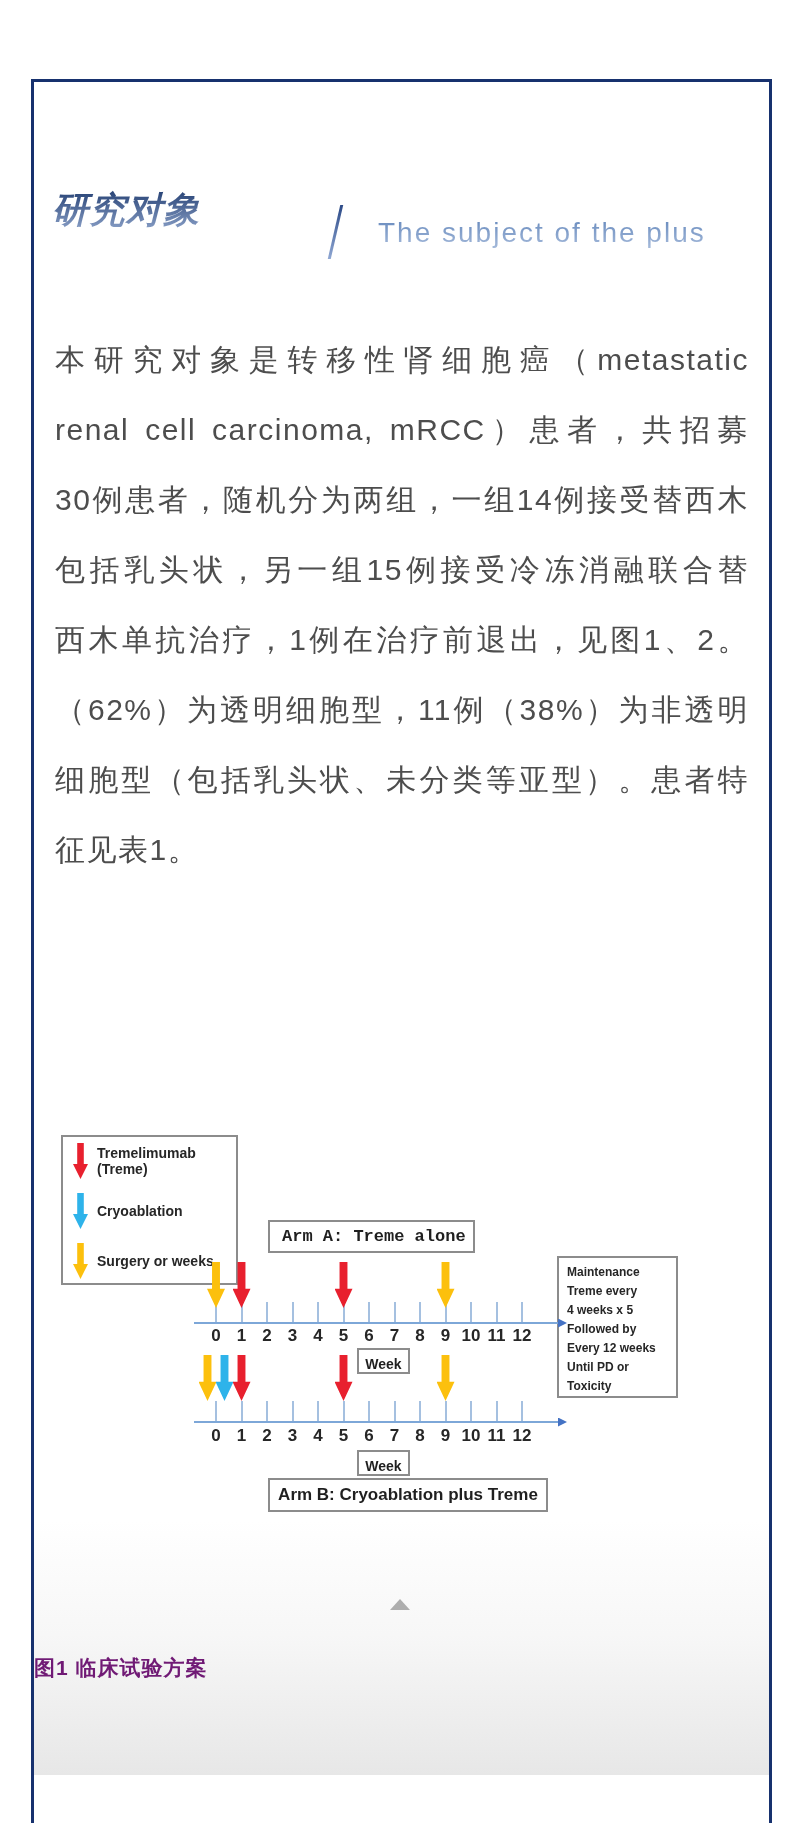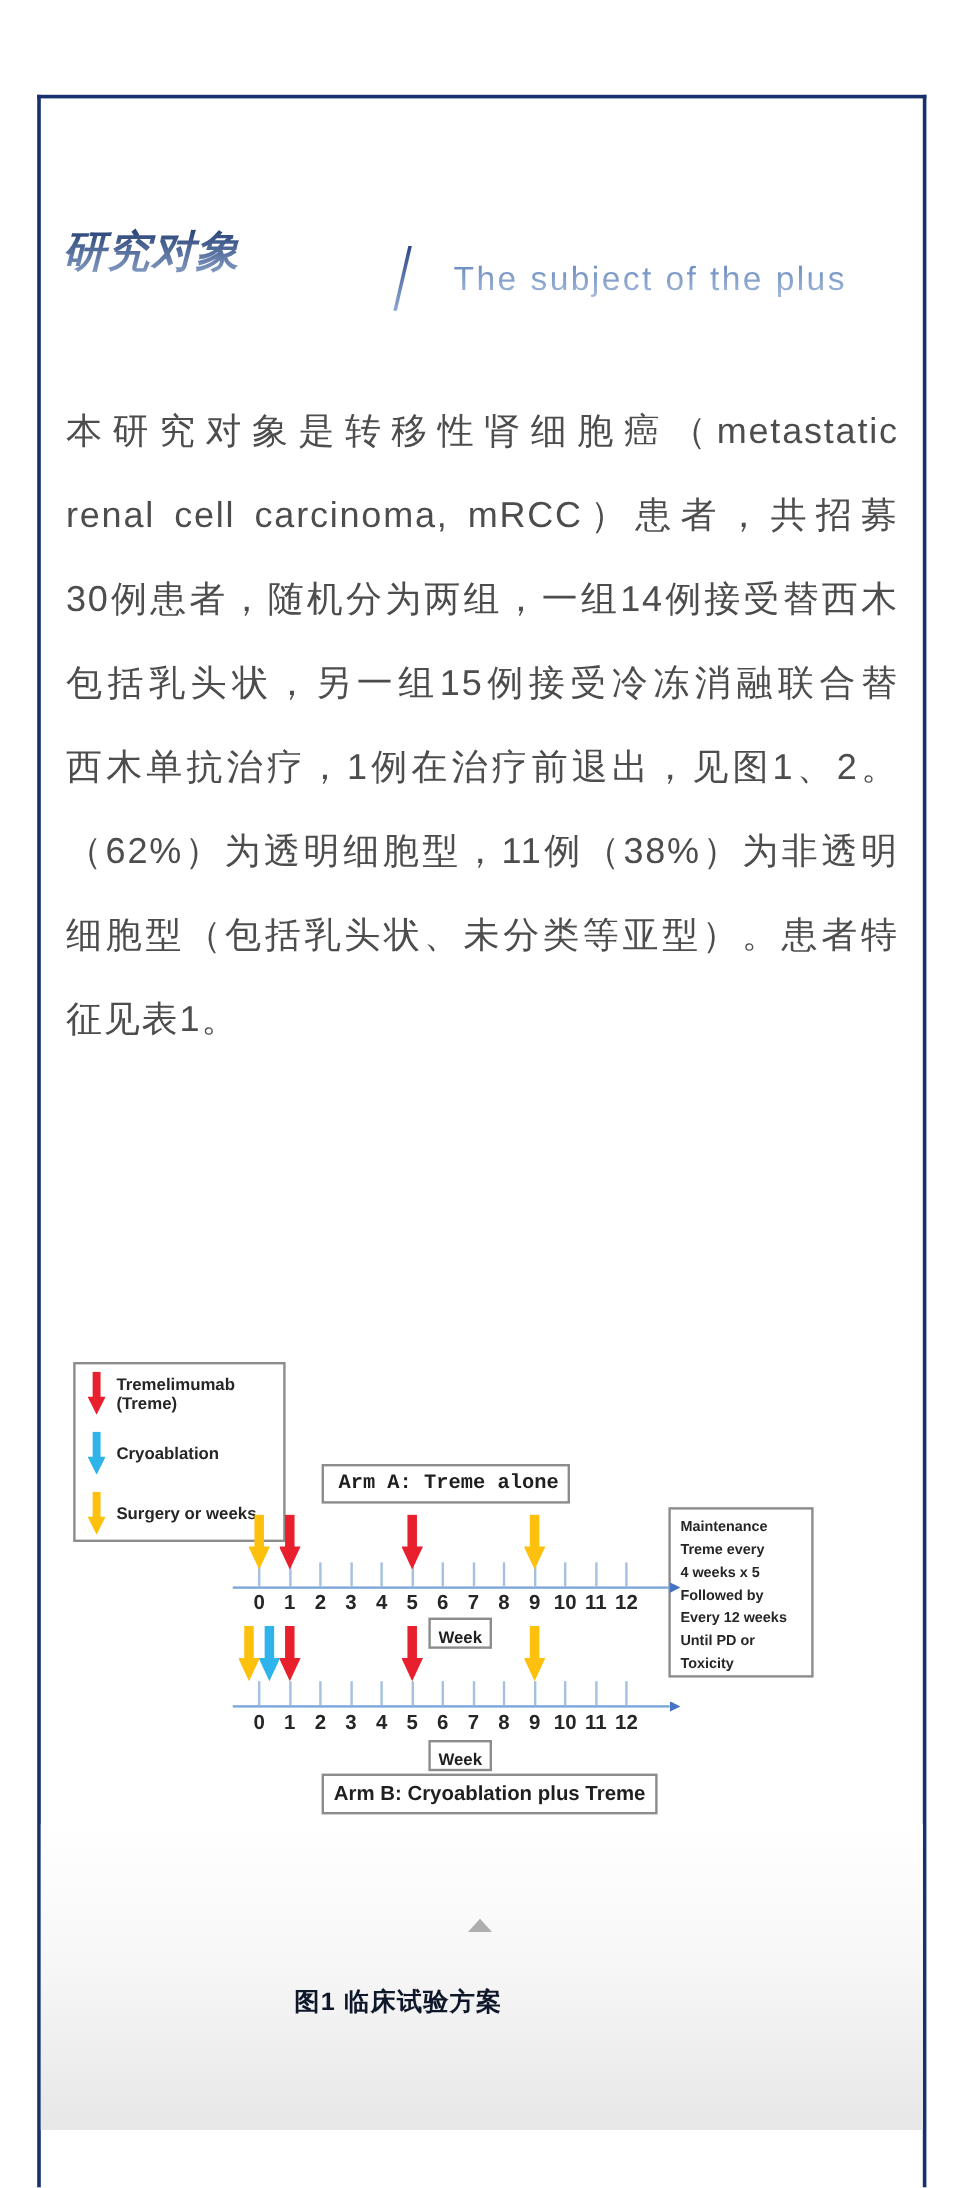--- a/index.html
+++ b/index.html
@@ -55,22 +55,22 @@
   .tick{position:absolute;width:2px;background:#a5c0e0;}
   .wknum{position:absolute;width:28px;text-align:center;font-size:17px;
         font-weight:bold;color:#262626;}
   .ev-arrow{position:absolute;width:18px;height:46px;}
   
   .grad{position:absolute;left:0px;top:1438px;width:735px;height:255px;
         background:linear-gradient(180deg,#ffffff 0%,#f7f7f7 45%,#e7e7e7 100%);}
   .tri-up{position:absolute;left:356px;top:1517px;width:0;height:0;
         border-left:10px solid transparent;border-right:10px solid transparent;
         border-bottom:11px solid #aeaeae;}
-  .caption{position:absolute;left:0;top:1572px;width:596px;text-align:center;
-        font-size:21px;font-weight:bold;letter-spacing:1px;color:#0f172a;}
+  .caption{position:absolute;left:0;top:1572px;width:596px;text-align:left;
+        font-size:21px;font-weight:bold;letter-spacing:1px;color:#701a75;}
 </style>
 </head>
 <body>
 
 <div class="card">
 
   <div class="title-zh">研究对象</div>
   <div class="slash"></div>
   <div class="title-en">The subject of the plus</div>
 

